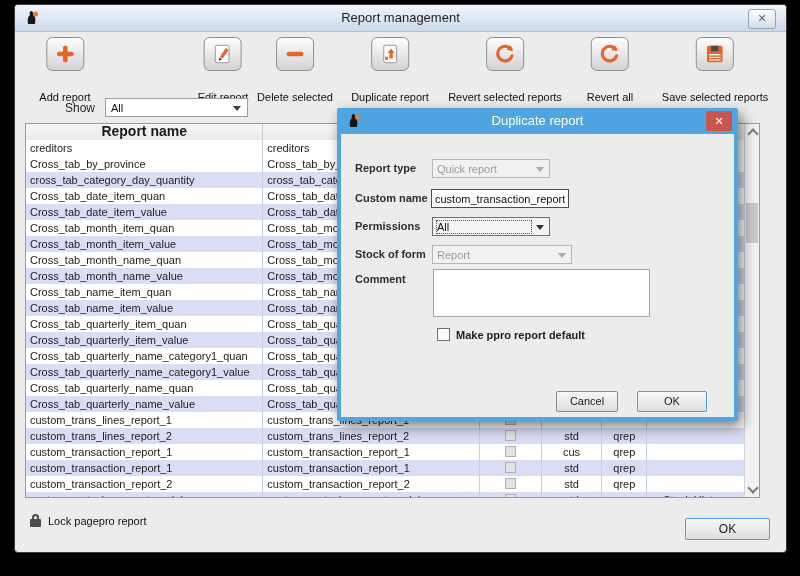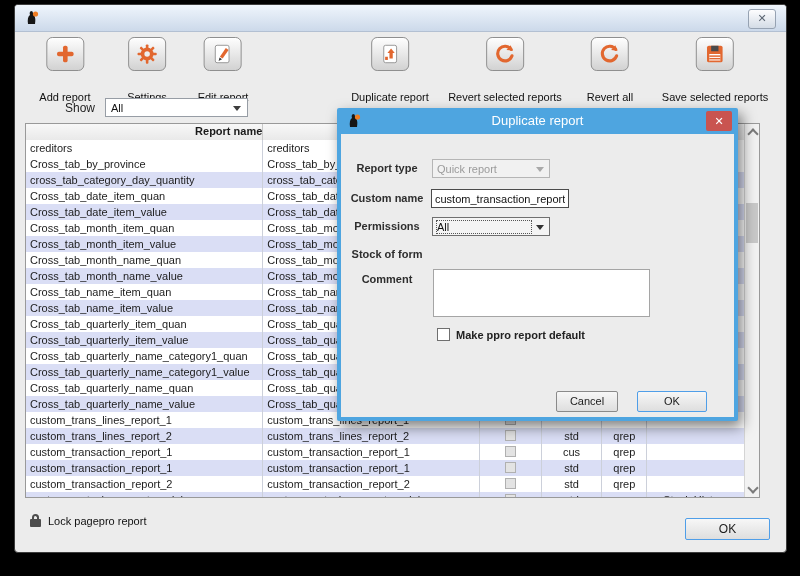--- a/index.html
+++ b/index.html
@@ -24,22 +24,22 @@
   .show-label{position:absolute;left:30px;top:96px;width:50px;text-align:right;font-size:12px;color:#1d1d1d;}
   .combo{position:absolute;box-sizing:border-box;background:#fff;border:1px solid #979da5;font-size:11px;color:#111;}
   .combo .val{position:absolute;left:5px;top:3px;right:18px;overflow:hidden;white-space:nowrap;}
   .combo .arr{position:absolute;right:6px;top:7px;width:0;height:0;border:4px solid transparent;border-top:5px solid #3d3d3d;}
   .show-combo{left:90px;top:93px;width:143px;height:19px;}
   
   .table{position:absolute;left:10px;top:118px;width:735px;height:375px;background:#fff;
          border:1px solid #999;box-sizing:border-box;}
   .thead{position:absolute;left:0;top:0;right:15px;height:16px;display:flex;
          background:linear-gradient(#f8f8f8,#e9e9e9);border-bottom:1px solid #b6b6b6;}
-  .th{box-sizing:border-box;border-right:1px solid #c9c9c9;font-size:11px;font-weight:bold;color:#1a1a1a;
-      text-align:right;line-height:15px;overflow:hidden;}
+  .th{box-sizing:border-box;border-right:1px solid #c9c9c9;font-size:14px;font-weight:bold;color:#1a1a1a;
+      text-align:center;line-height:15px;overflow:hidden;}
   .tbody{position:absolute;left:0;top:16px;right:15px;bottom:0;overflow:hidden;}
   .trow{display:flex;height:16px;background:#fff;}
   .trow.alt{background:#dadef5;}
   .c{box-sizing:border-box;border-right:1px solid #ccd0da;font-size:11px;color:#1c1c1c;
      line-height:16px;white-space:nowrap;overflow:hidden;}
   .c.txt{padding-left:4px;}
   .c.mid{text-align:center;}
   .w1{width:238px;} .w2{width:217px;} .w3{width:62px;} .w4{width:61px;} .w5{width:45px;} .w6{width:97px;border-right:none;}
   .cb{display:inline-block;width:11px;height:11px;margin-top:2px;background:#e3e3e3;border:1px solid #b0b0b0;box-sizing:border-box;}
   
@@ -61,21 +61,21 @@
   .footer-ok{position:absolute;left:670px;top:513px;width:85px;height:22px;line-height:20px;}
   
   .dialog{position:absolute;left:322px;top:103px;width:401px;height:313px;background:#4ea5e0;
           border-radius:2px;box-shadow:4px 6px 14px rgba(0,0,0,.5);}
   .dlg-titlebar{position:absolute;left:0;top:0;right:0;height:26px;}
   .dlg-title{position:absolute;left:0;right:0;top:5px;text-align:center;font-size:13px;color:#fff;}
   .dlg-icon{position:absolute;left:8px;top:4px;width:18px;height:18px;}
   .dlg-close{position:absolute;right:6px;top:3px;width:26px;height:20px;background:#c95450;border-radius:2px;
              color:#fff;font-size:11px;line-height:20px;text-align:center;cursor:default;}
   .dlg-body{position:absolute;left:4px;top:26px;right:4px;bottom:4px;background:#ececec;}
-  .flabel{position:absolute;left:6px;width:80px;text-align:center;font-size:11px;font-weight:bold;color:#2e2e2e;line-height:19px;white-space:nowrap;}
+  .flabel{position:absolute;left:14px;width:80px;text-align:left;font-size:11px;font-weight:bold;color:#2e2e2e;line-height:19px;white-space:nowrap;}
   .dcombo{position:absolute;box-sizing:border-box;height:19px;font-size:11px;}
   .dcombo.disabled{background:#f1f1f1;border:1px solid #b5b5b5;color:#9b9b9b;}
   .dcombo.enabled{background:#f4f4f4;border:1px solid #6f6f6f;color:#111;}
   .dcombo .val{position:absolute;left:4px;top:3px;right:18px;overflow:hidden;white-space:nowrap;}
   .dcombo.enabled .val{outline:1px dotted #555;}
   .dcombo .arr{position:absolute;right:5px;top:7px;width:0;height:0;border:4px solid transparent;}
   .dcombo.disabled .arr{border-top:5px solid #a9a9a9;}
   .dcombo.enabled .arr{border-top:5px solid #333;}
   .dtext{position:absolute;box-sizing:border-box;height:19px;background:#fff;border:1px solid #4b4b4b;
          font-size:11px;color:#111;padding:0 3px;font-family:"Liberation Sans","DejaVu Sans",sans-serif;}
@@ -91,62 +91,50 @@
 
 <div class="window">
 
   <div class="titlebar">
     <span class="appicon">
       <svg width="18" height="18" viewBox="0 0 18 18">
         <path d="M5 15 Q4 8 7 6 Q6 3 8 2 Q10 2 10 4 L11 6 Q13 9 12 15 Z" fill="#161616"></path>
         <circle cx="12.5" cy="5" r="2.6" fill="#ef7d23"></circle>
       </svg>
     </span>
+    <div class="title">Report management</div>
     <div class="winclose">✕</div>
   </div>
 
   <div class="tool" style="left:50px">
     <div class="box">
       <svg width="22" height="22" viewBox="0 0 24 24" fill="#e2672f">
           <rect x="9.5" y="3" width="5" height="18" rx="2"></rect>
           <rect x="3" y="9.5" width="18" height="5" rx="2"></rect>
         </svg>
     </div>
     <div class="lbl">Add report</div>
   </div>
-  <div class="tool" style="left:132px">
-    <div class="box">
-      <svg width="22" height="22" viewBox="0 0 24 24">
-        <g fill="#e2672f">
-          <circle cx="12" cy="12" r="7"></circle>
-          <g>
-            <rect x="10.6" y="1.5" width="2.8" height="5" rx="1"></rect>
-            <rect x="10.6" y="1.5" width="2.8" height="5" rx="1" transform="rotate(45 12 12)"></rect>
-            <rect x="10.6" y="1.5" width="2.8" height="5" rx="1" transform="rotate(90 12 12)"></rect>
-            <rect x="10.6" y="1.5" width="2.8" height="5" rx="1" transform="rotate(135 12 12)"></rect>
-            <rect x="10.6" y="1.5" width="2.8" height="5" rx="1" transform="rotate(180 12 12)"></rect>
-            <rect x="10.6" y="1.5" width="2.8" height="5" rx="1" transform="rotate(225 12 12)"></rect>
-            <rect x="10.6" y="1.5" width="2.8" height="5" rx="1" transform="rotate(270 12 12)"></rect>
-            <rect x="10.6" y="1.5" width="2.8" height="5" rx="1" transform="rotate(315 12 12)"></rect>
-          </g>
-        </g>
-        <circle cx="12" cy="12" r="3" fill="#eee"></circle>
-      </svg>
-    </div>
-    <div class="lbl">Settings</div>
-  </div>
   <div class="tool" style="left:208px">
     <div class="box">
       <svg width="22" height="22" viewBox="0 0 24 24">
         <rect x="4" y="2.5" width="15" height="19" rx="2" fill="#fff" stroke="#909090"></rect>
         <path d="M9 15 L15.5 5.5 L18.5 7.5 L12 17 Z" fill="#e2672f"></path>
         <path d="M8.6 15.8 L7.6 19.6 L11.4 17.8 Z" fill="#3a3a3a"></path>
       </svg>
     </div>
     <div class="lbl">Edit report</div>
+  </div>
+  <div class="tool" style="left:280px">
+    <div class="box">
+      <svg width="22" height="22" viewBox="0 0 24 24" fill="#e2672f">
+          <rect x="3" y="9.5" width="18" height="5" rx="2"></rect>
+        </svg>
+    </div>
+    <div class="lbl">Delete selected</div>
   </div>
   <div class="tool" style="left:375px">
     <div class="box">
       <svg width="22" height="22" viewBox="0 0 24 24">
         <rect x="5" y="2.5" width="14" height="19" rx="2" fill="#fff" stroke="#909090"></rect>
         <path d="M13 6 L17 11 H14.8 V17 H11.2 V11 H9 Z" fill="#e2672f"></path>
         <rect x="6.5" y="15" width="3" height="3.5" fill="#e2672f"></rect>
       </svg>
     </div>
     <div class="lbl">Duplicate report</div>
@@ -425,20 +413,24 @@
       <div class="flabel" style="top:55px">Custom name</div>
       <input class="dtext" style="left: 90px; top: 55px; width: 138px;" value="custom_transaction_report_">
 
       <div class="flabel" style="top:83px">Permissions</div>
       <div class="dcombo enabled" style="left:91px;top:83px;width:118px">
         <span class="val">All</span>
         <span class="arr"></span>
       </div>
 
       <div class="flabel" style="top:111px">Stock of form</div>
+      <div class="dcombo disabled" style="left:91px;top:111px;width:140px">
+        <span class="val">Report</span>
+        <span class="arr"></span>
+      </div>
 
       <div class="flabel" style="top:136px">Comment</div>
       <textarea class="dtextarea" style="left: 92px; top: 135px; width: 217px; height: 48px;"></textarea>
 
       <div class="dcheck" style="left:96px;top:194px"></div>
       <div class="dcheck-label" style="left:115px;top:195px">Make ppro report default</div>
 
       <div class="btn dbtn" style="left:215px;top:257px;width:62px">Cancel</div>
       <div class="btn dbtn default" style="left:296px;top:257px;width:70px">OK</div>
     </div>

